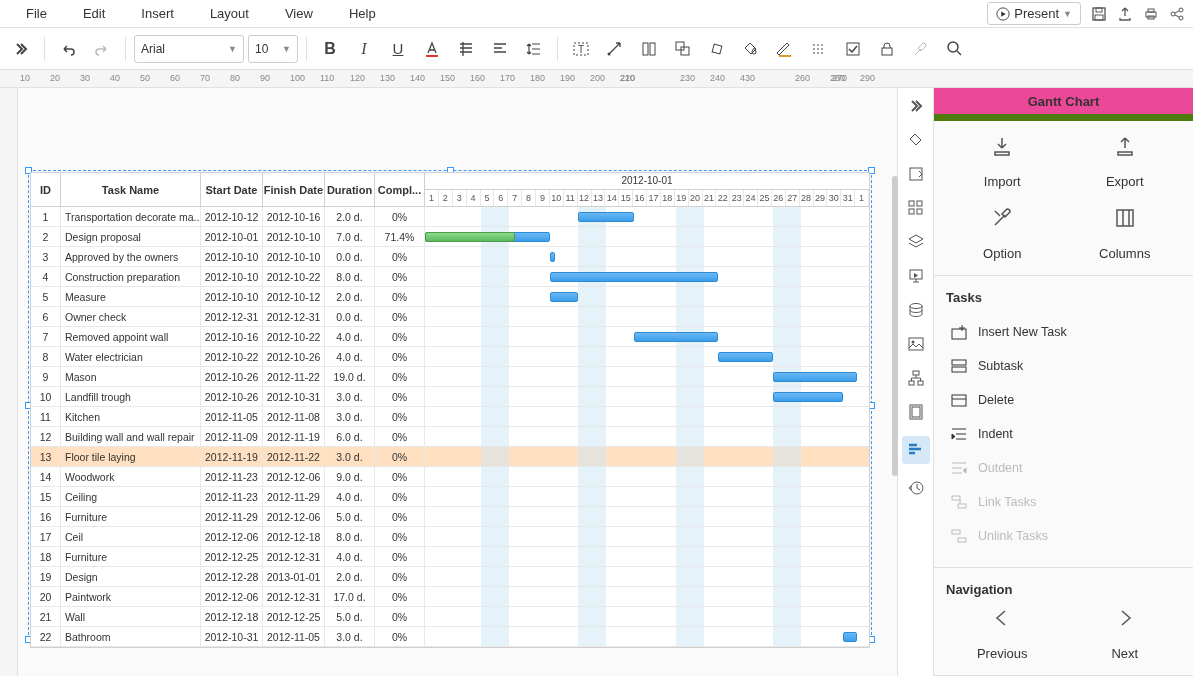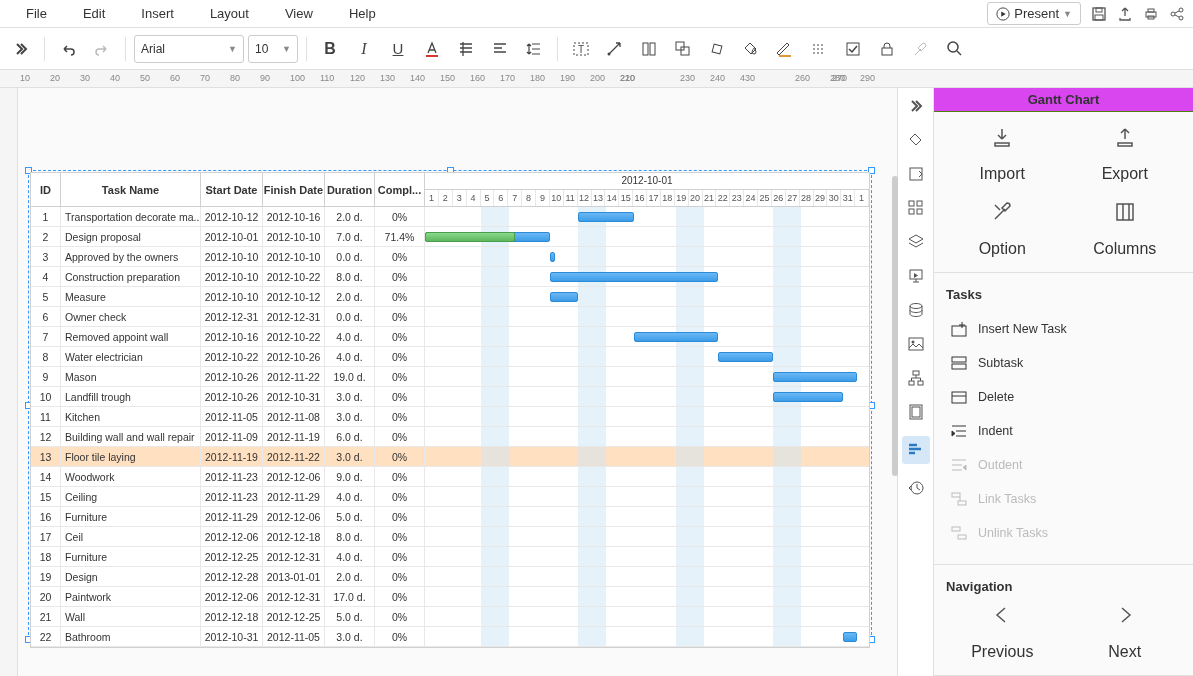--- a/index.html
+++ b/index.html
@@ -62,24 +62,24 @@
 .bar.progress { background: linear-gradient(#8cd98c, #5cb85c); border-color: #4a9e4a; }
 
 
 .panel-collapse { width: 36px; border-left: 1px solid #e0e0e0; display: flex; flex-direction: column; align-items: center; padding-top: 8px; gap: 14px; background: #fff; position: relative; }
 .scroll-indicator { position: absolute; left: -6px; top: 88px; width: 6px; height: 300px; background: #ccc; border-radius: 3px; }
 .panel-collapse .pc-icon { width: 20px; height: 20px; cursor: pointer; color: #555; display: flex; align-items: center; justify-content: center; }
 .pc-icon.active { background: #d6e8f7; border-radius: 3px; padding: 4px; width: 28px; height: 28px; }
 
 
 .right-panel { width: 260px; border-left: 1px solid #e0e0e0; background: #fafafa; display: flex; flex-direction: column; overflow-y: auto; }
-.panel-title { height: 34px; background: #d946ef; display: flex; align-items: center; justify-content: center; font-size: 13px; font-weight: bold; border-bottom: 1px solid #4d7c0f; }
+.panel-title { height: 34px; background: #ec4899; display: flex; align-items: center; justify-content: center; font-size: 13px; font-weight: bold; border-bottom: 7px solid #4d7c0f; }
 .panel-section { padding: 14px 12px; border-bottom: 1px solid #e0e0e0; }
 .panel-grid { display: grid; grid-template-columns: 1fr 1fr; gap: 18px 10px; }
-.panel-grid-item { display: flex; flex-direction: column; align-items: center; gap: 17px; cursor: pointer; font-size: 16px; }
+.panel-grid-item { display: flex; flex-direction: column; align-items: center; gap: 17px; cursor: pointer; font-size: 13px; }
 .panel-grid-item svg { width: 22px; height: 22px; color: #555; }
 .section-title { font-size: 13px; font-weight: bold; margin-bottom: 10px; }
 .panel-list-item { display: flex; align-items: center; gap: 10px; padding: 8px 4px; cursor: pointer; font-size: 12.5px; color: #333; }
 .panel-list-item.disabled { color: #bbb; }
 .panel-list-item svg { width: 18px; height: 18px; }
 </style>
 </head>
 <body>
 
 <div class="menubar">

